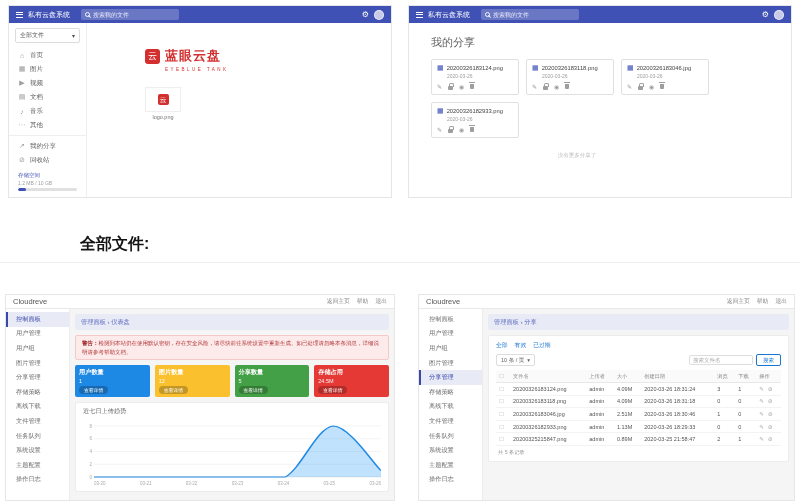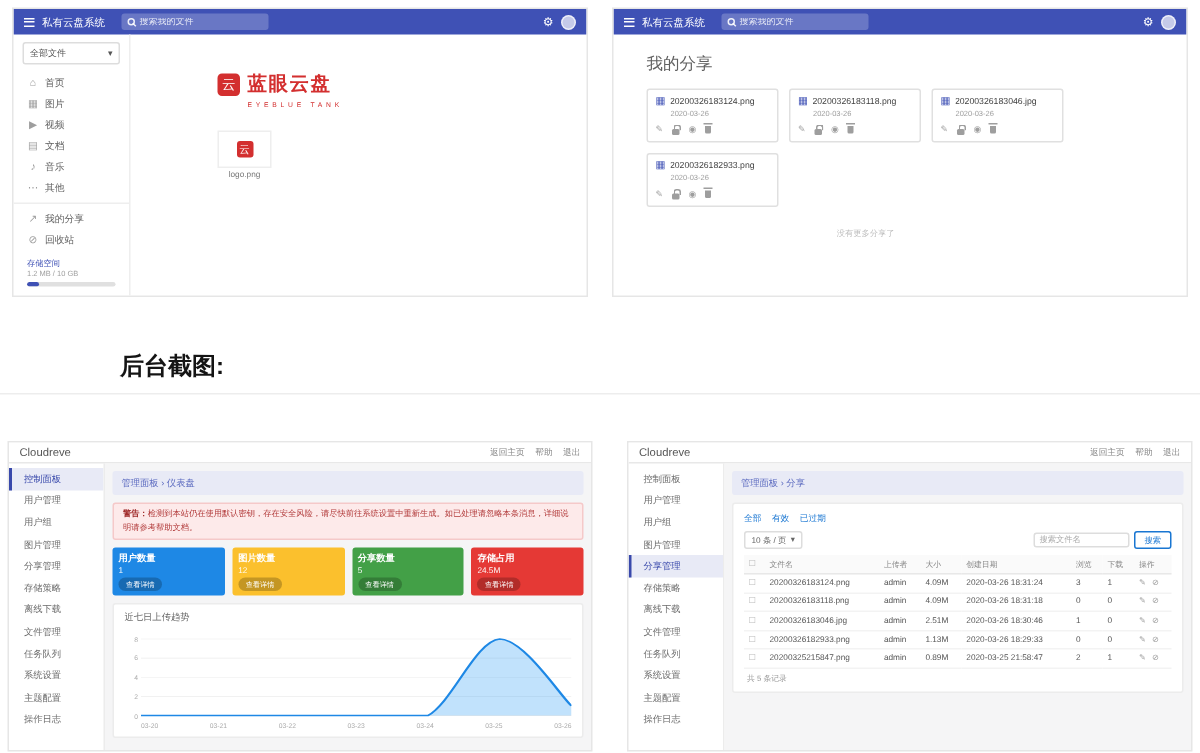--- a/index.html
+++ b/index.html
@@ -268,21 +268,21 @@
             <span class="i-lock"></span>
             <span>◉</span>
             <span class="i-trash"></span>
           </div>
       </div>
     </div>
     <div class="shares-foot">没有更多分享了</div>
   </main>
 </section>
 
-<h2 id="backend-heading">后台截图:</h2>
+<h2 id="backend-heading">全部文件:</h2>
 <div id="section-divider"></div>
 
 <section class="shot" id="shot-admin-dash">
   <header class="admin-nav">
     <span class="brand">Cloudreve</span>
     <div class="nav-links">
       <span>返回主页</span>
       <span>帮助</span>
       <span>退出</span>
     </div>

